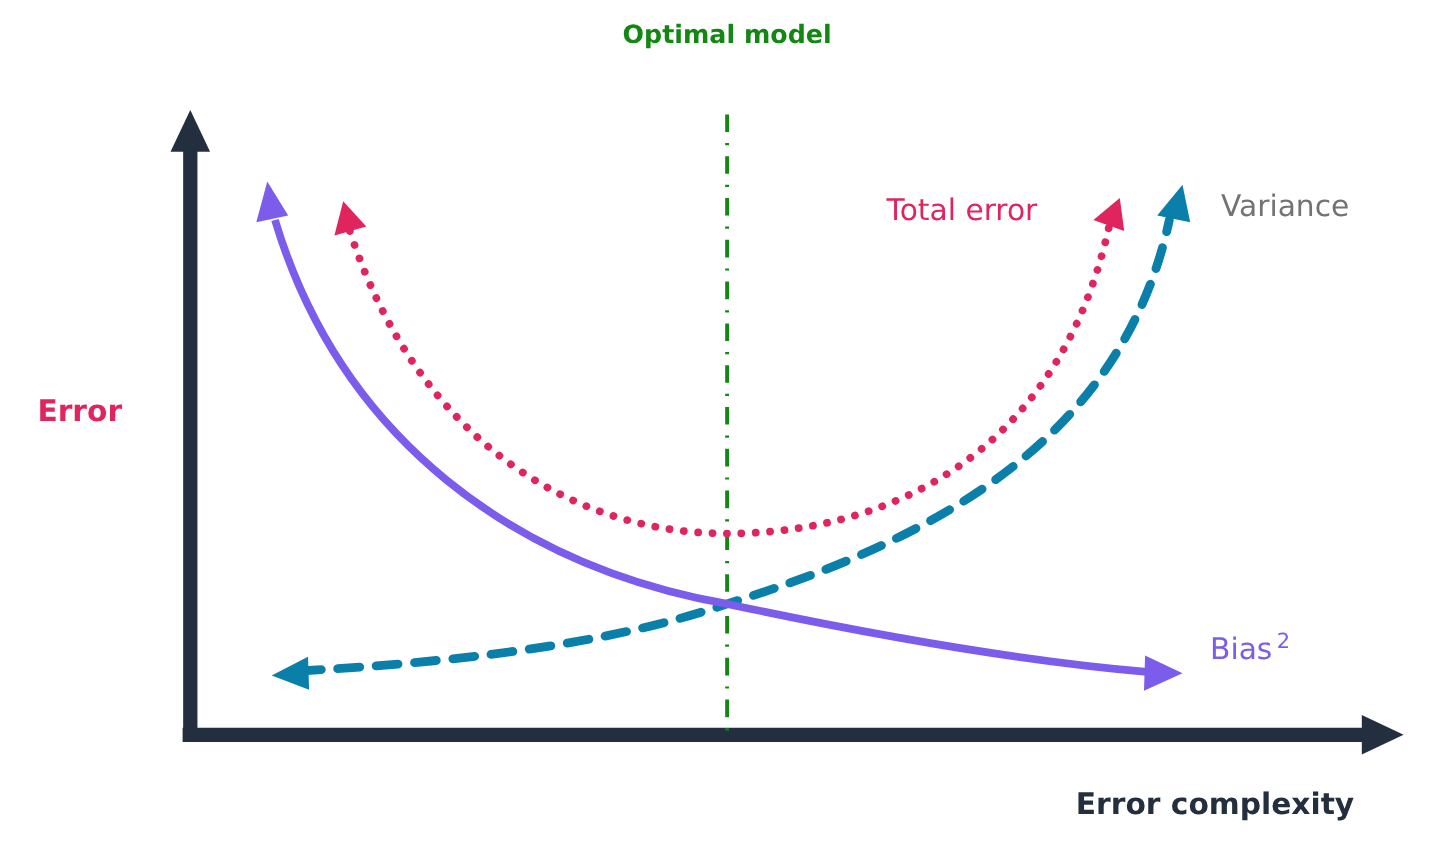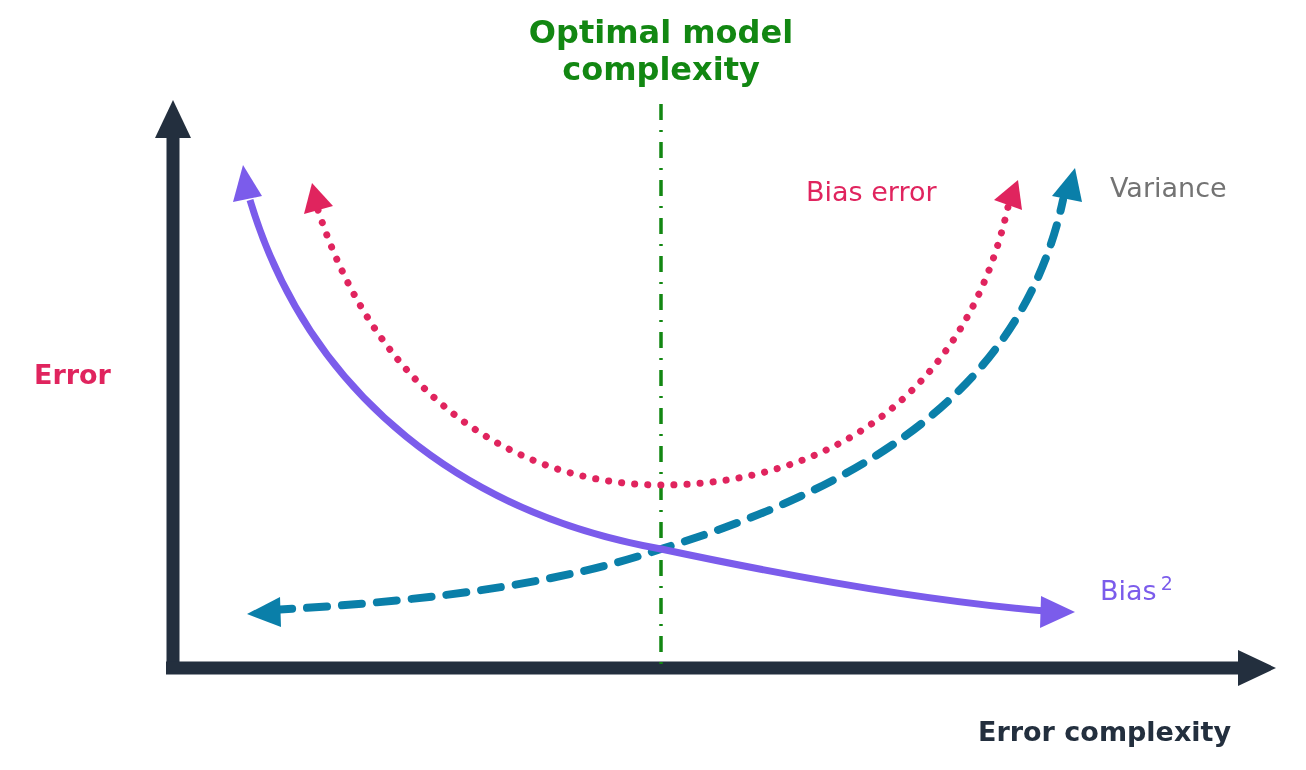--- a/index.html
+++ b/index.html
@@ -1,21 +1,21 @@
 <!DOCTYPE html>
 <html><head>
 <meta charset="utf-8">
 <style>
   html, body { margin: 0; padding: 0; background: #ffffff; }
   body { width: 1306px; height: 770px; position: relative; overflow: hidden;
          font-family: "DejaVu Sans", "Liberation Sans", sans-serif; }
   svg.canvas { position: absolute; left: 0; top: 0; }
   .label { position: absolute; white-space: nowrap; }
   .opt-title { left: 520px; top: 14px; width: 282px; text-align: center;
-               font-size: 32px; font-weight: bold; line-height: 37px; }
+               font-size: 23px; font-weight: bold; line-height: 37px; }
   .err-label { left: 34px; top: 359px; font-size: 27px; font-weight: bold; }
   .xlabel { left: 978px; top: 716px; font-size: 27px; font-weight: bold; }
   .total-label { left: 806px; top: 176px; font-size: 27px; }
   .var-label { left: 1110px; top: 172px; font-size: 27px; }
   .bias-label { left: 1100px; top: 572px; font-size: 27px; }
   .bias-label sup { font-size: 19px; vertical-align: 10px; margin-left: 4px; }
 </style>
 </head>
 <body>
 
@@ -52,22 +52,21 @@
 
   <g>
     <path d="M 250,200 C 310,400 470,515 661,549 C 830,585 950,603 1045,611" fill="none" stroke="#7B5CEB" stroke-width="7"></path>
     <polygon points="243,165 233,202 262,196" fill="#7B5CEB"></polygon>
     <polygon points="1075,612 1041,596 1040,628" fill="#7B5CEB"></polygon>
   </g>
 </svg>
 
 <div class="label opt-title" style="color:#128712;">
   <div>Optimal model</div>
-  <div>complexity</div>
 </div>
 
 <div class="label err-label" style="color:#E0245E;text-align:right;">Error</div>
 <div class="label xlabel" style="color:#232F3E;">Error complexity</div>
-<div class="label total-label" style="color:#E0245E;">Bias error</div>
+<div class="label total-label" style="color:#E0245E;">Total error</div>
 <div class="label var-label" style="color:#737373;">Variance</div>
 <div class="label bias-label" style="color:#7B5CEB;">
   <span>Bias</span><sup>2</sup>
 </div>
 
 </body></html>

